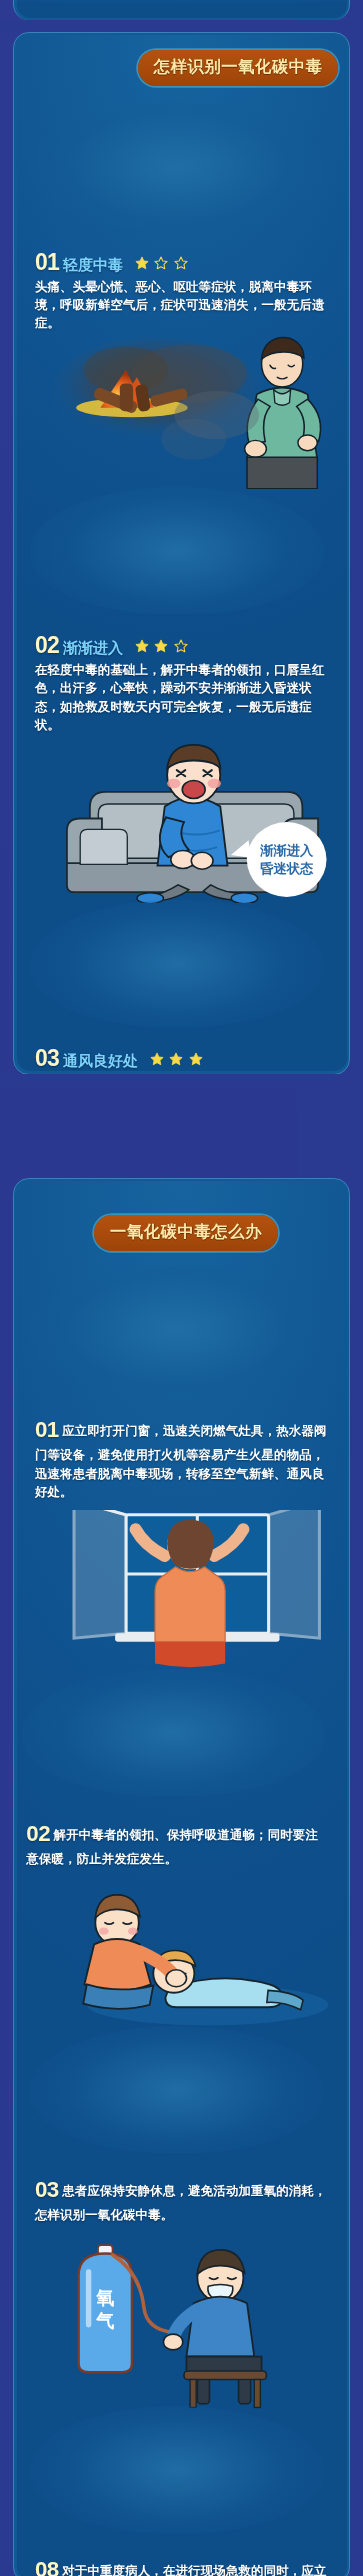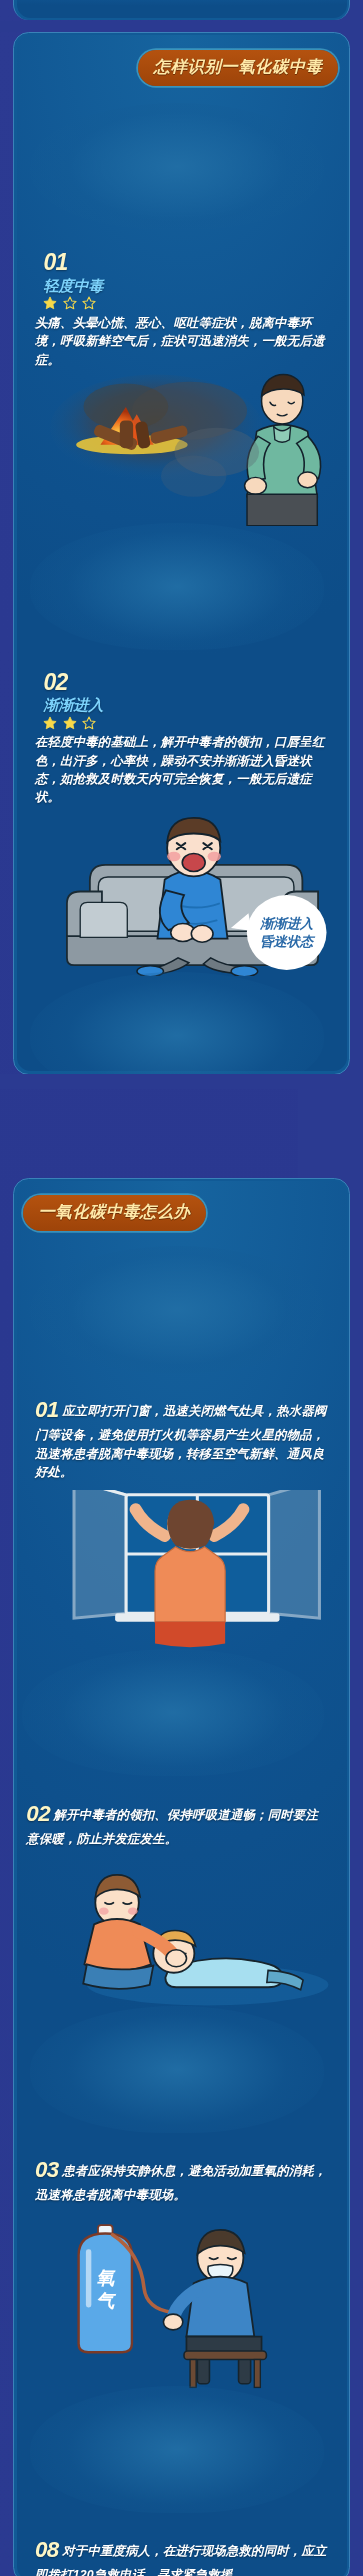--- a/index.html
+++ b/index.html
@@ -12,21 +12,20 @@
     font-family: "Liberation Sans", "DejaVu Sans", sans-serif;
     overflow: hidden;
     position: relative;
   }
 
   .page {
     width: 298px;
     height: 2576px;
     position: relative;
     background: linear-gradient(180deg,#2c3a92 0%,#2a3890 50%,#2b3a91 100%);
-    font-style: italic;
   }
 
   
   .card {
     position: absolute;
     left: 13.3px;
     width: 337px;
     background: #115a96;
     border-radius: 15.7px;
     border: 1.2px solid #3a82b8;
@@ -41,21 +40,21 @@
     pointer-events:none;
   }
   .card-inner { position: relative; z-index: 2; }
 
   
   .pill-wrap {
     display: flex;
     justify-content: flex-end;
     padding: 17px 11px 0 0;
   }
-  .pill-wrap.left { justify-content: flex-start; padding: 15.7px 0 0 8.5px; }
+  .pill-wrap.left { justify-content: center; padding: 15.7px 0 0 8.5px; margin-top: 20px; }
   .pill {
     background: linear-gradient(180deg,#b4520f 0%,#9e4409 100%);
     border-radius: 24px;
     padding: 6.7px 15.7px 7.9px;
     box-shadow: 0 0 0 1.8px rgba(90,190,215,.55);
   }
   .pill span {
     font-size: 16.3px;
     font-weight: 700;
     letter-spacing: 0.6px;
@@ -66,21 +65,21 @@
 
   
   .blk { position: relative; padding: 0 20.6px; }
   .blk-glow{
     position:absolute;
     left:-4.8px; right:-4.8px; top:-20.6px; height:127px;
     background: radial-gradient(60% 70% at 50% 50%, rgba(33,110,165,.95) 0%, rgba(20,92,150,.35) 62%, rgba(17,90,150,0) 100%);
     border-radius: 50% 50% 46% 46%;
     z-index:0;
   }
-  .blk > * { position: relative; z-index: 1; flex-direction: column; }
+  .blk > * { position: relative; z-index: 1; }
 
   .head-row {
     display: flex;
     align-items: baseline;
     gap: 3.6px;
     margin-bottom: 3.6px;
   }
   .num {
     font-size: 23px;
     font-weight: 800;
@@ -384,21 +383,21 @@
 
               <path d="M100 176 q54 16 110 2 l-6 32 q-54 14 -110 -2z" fill="#3a7fb5" stroke="#17242c" stroke-width="3"></path>
             </g>
           </svg>
         </div>
       </div>
 
       <div class="blk" style="margin-top:17px;">
         <div class="blk-glow"></div>
         <p class="body-txt">
-          <span class="lead-num">03</span><span>患者应保持安静休息，避免活动加重氧的消耗，迅速将患者脱离中毒现场。</span>
+          <span class="lead-num">03</span><span>患者应保持安静休息，避免活动加重氧的消耗，怎样识别一氧化碳中毒。</span>
         </p>
 
         <div class="illus" style="height:176px;margin-top:9.7px;">
           <svg width="315" height="176" viewBox="0 0 520 290">
 
             <g>
               <rect x="104" y="18" width="24" height="18" rx="5" fill="#eef6fb" stroke="#7a3a28" stroke-width="3"></rect>
               <path d="M72 68 q0-36 44-36 t44 36 v146 q0 14-16 14 h-56 q-16 0-16-14z" fill="#5aa9e8" stroke="#7a3a28" stroke-width="4"></path>
               <rect x="84" y="58" width="9" height="96" rx="4" fill="#ffffff" opacity=".55"></rect>
               <text x="116" y="116" text-anchor="middle" font-family="'Liberation Sans',sans-serif" font-size="30" font-weight="700" fill="#ffffff">氧</text>

